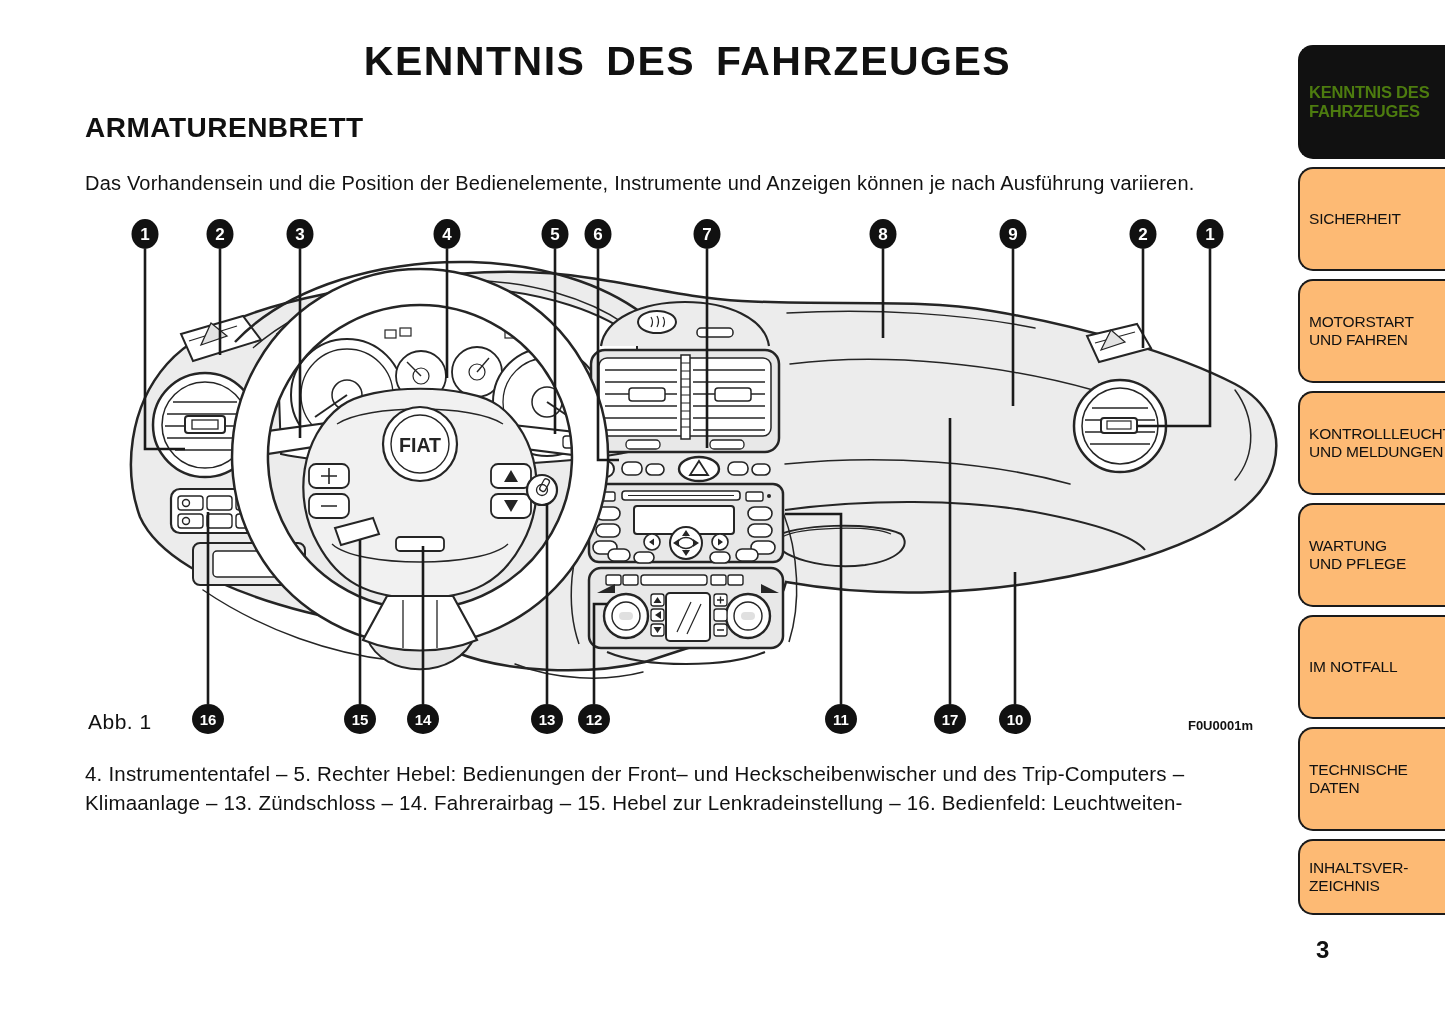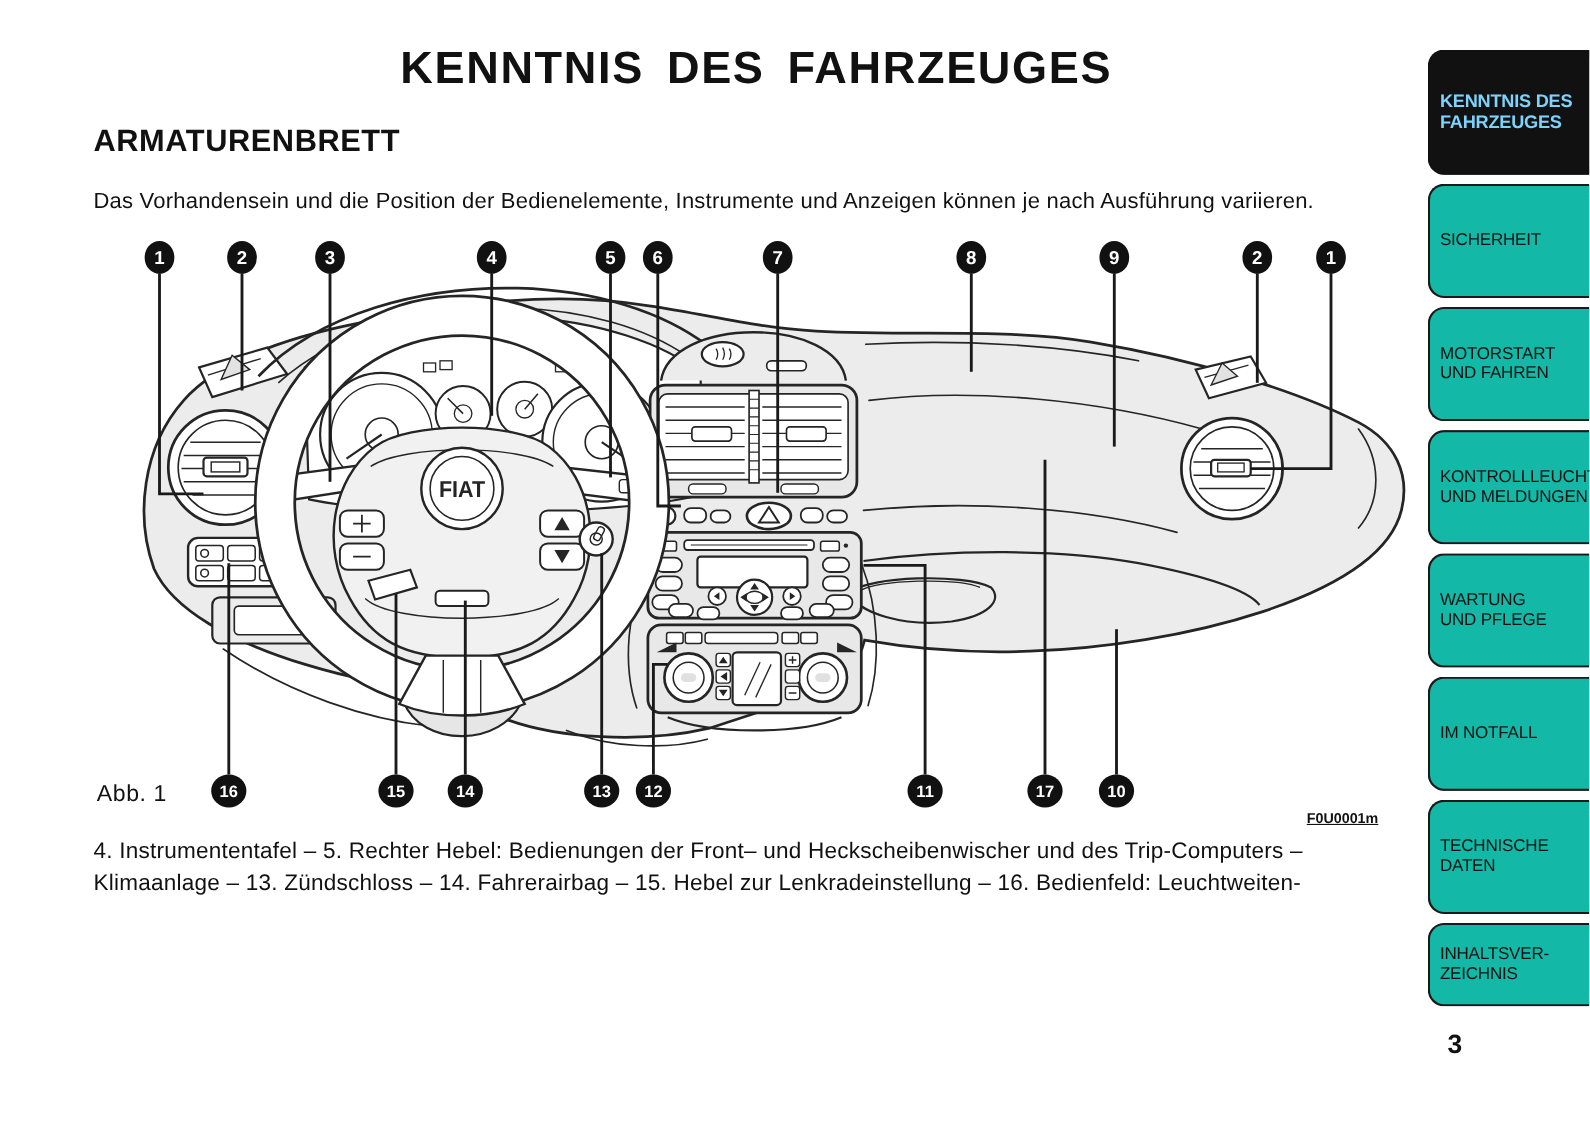--- a/index.html
+++ b/index.html
@@ -13,34 +13,34 @@
   }
   .heading{
     position:absolute;left:85px;top:112px;font-size:28px;font-weight:bold;letter-spacing:.5px;
   }
   .intro{
     position:absolute;left:85px;top:172px;width:1210px;font-size:20px;white-space:nowrap;letter-spacing:.2px;
   }
   .figure{position:absolute;left:85px;top:212px;width:1210px;height:540px;}
   .figure svg{display:block;}
   .fig-label{position:absolute;left:3px;top:498px;font-size:21px;letter-spacing:.5px;}
-  .fig-code{position:absolute;right:42px;top:524px;font-size:13px;font-weight:bold;text-decoration:underline;}
+  .fig-code{position:absolute;right:42px;top:506px;font-size:13px;font-weight:bold;}
   .legend{
     position:absolute;left:85px;top:760px;width:1210px;
     font-size:20.5px;line-height:28.6px;letter-spacing:.2px;
   }
   .legend div{white-space:nowrap;}
   .sidebar{position:absolute;left:1298px;top:0;width:147px;height:1026px;}
   .tab{
     position:absolute;left:0;width:147px;box-sizing:border-box;
-    background:#14b8a6;border:2px solid #1a1a1a;border-right:none;
+    background:#fdba74;border:2px solid #1a1a1a;border-right:none;
     border-radius:15px 0 0 15px;display:flex;align-items:center;padding-left:9px;
   }
   .tab span{white-space:pre-line;font-size:15.5px;line-height:1.18;letter-spacing:-.2px;}
-  .tab.active{background:#111;border-color:#111;color:#7dd3fc;}
+  .tab.active{background:#111;border-color:#111;color:#4d7c0f;}
   .tab.active span{font-weight:bold;font-size:16.5px;}
   .tab:nth-child(1){top:45px;height:114px}
   .tab:nth-child(2){top:167px;height:104px}
   .tab:nth-child(3){top:279px;height:104px}
   .tab:nth-child(4){top:391px;height:104px}
   .tab:nth-child(5){top:503px;height:104px}
   .tab:nth-child(6){top:615px;height:104px}
   .tab:nth-child(7){top:727px;height:104px}
   .tab:nth-child(8){top:839px;height:76px}
   .page-num{position:absolute;left:1316px;top:936px;font-size:24px;font-weight:bold;}

